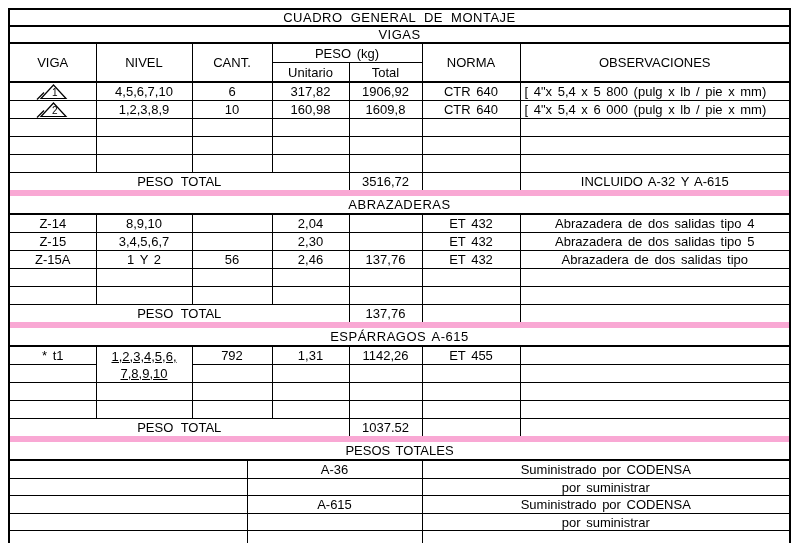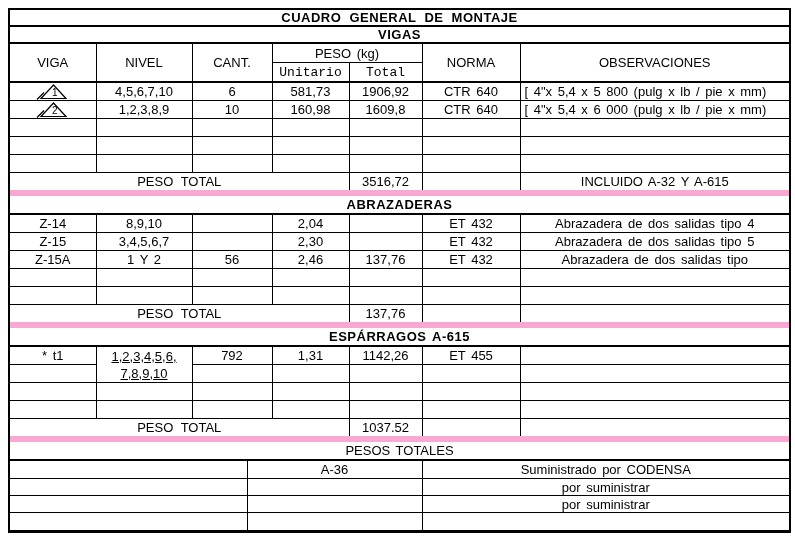--- a/index.html
+++ b/index.html
@@ -4,25 +4,25 @@
 <style>
   html,body{margin:0;padding:0;background:#ffffff;}
   body{width:795px;height:543px;font-family:"Liberation Sans","DejaVu Sans",sans-serif;color:#000;}
   .tbl-wrap{position:absolute;left:8px;top:8px;width:779px;border:2px solid #000;background:#fff;}
   table{border-collapse:collapse;table-layout:fixed;width:779px;}
   td{border:1px solid #000;padding:0;text-align:center;vertical-align:middle;
      font-size:13px;word-spacing:2px;white-space:nowrap;overflow:hidden;}
   td:first-child{border-left:none;}
   td:last-child{border-right:none;}
   tr:first-child td{border-top:none;}
-  .b{font-weight:bold;letter-spacing:0.5px;}
+  .b{font-weight:normal;letter-spacing:0.5px;}
   .rt td{height:14px;}
   .sec td{height:15px;border-top-width:2px;border-bottom-width:2px;}
   .hdr1 td{height:18px;}
-  .hdr2 td{height:18px;font-family:Liberation Mono, monospace;}
+  .hdr2 td{height:18px;}
   .hdr2{border-bottom:2px solid #000;}
   .dr td{height:17px;}
   .tot td{height:17px;}
   .tot{border-bottom:6px solid #f9a8d4;}
   .secmid td{height:17px;border-top-width:2px;border-bottom-width:2px;}
   .lastmain td{border-bottom:none;border-radius:7px;}
   .obs-left{text-align:left;padding-left:4px;}
   .bottom tr:first-child td{border-top:2px solid #000;}
   .bottom .br1 td{height:17px;}
   .bottom .br2 td{height:16px;}
@@ -75,21 +75,21 @@
         <div class="tri">
           <svg width="34" height="17" viewBox="0 0 34 17">
             <path d="M17.5 2 L30 15.5 L5 15.5 Z" fill="none" stroke="#000" stroke-width="1.2"></path>
             <line x1="8" y1="9.5" x2="1" y2="16.5" stroke="#000" stroke-width="1.2"></line>
           </svg>
           <span class="tri-n">1</span>
         </div>
       </td>
       <td>4,5,6,7,10</td>
       <td>6</td>
-      <td>581,73</td>
+      <td>317,82</td>
       <td>1906,92</td>
       <td>CTR 640</td>
       <td class="obs-left">[ 4"x 5,4 x 5 800 (pulg x lb / pie x mm)</td>
     </tr>
 
     <tr class="dr">
       <td>
         <div class="tri">
           <svg width="34" height="17" viewBox="0 0 34 17">
             <path d="M17.5 2 L30 15.5 L5 15.5 Z" fill="none" stroke="#000" stroke-width="1.2"></path>
@@ -264,20 +264,25 @@
         <tr class="br1">
       <td></td>
       <td>A-36</td>
       <td>Suministrado por  CODENSA</td>
     </tr>
     <tr class="br2">
       <td></td>
       <td></td>
       <td>por suministrar</td>
     </tr>
+    <tr class="br1">
+      <td></td>
+      <td>A-615</td>
+      <td>Suministrado por  CODENSA</td>
+    </tr>
     <tr class="br2">
       <td></td>
       <td></td>
       <td>por suministrar</td>
     </tr>
     <tr class="br1">
       <td></td>
       <td></td>
       <td></td>
     </tr>

